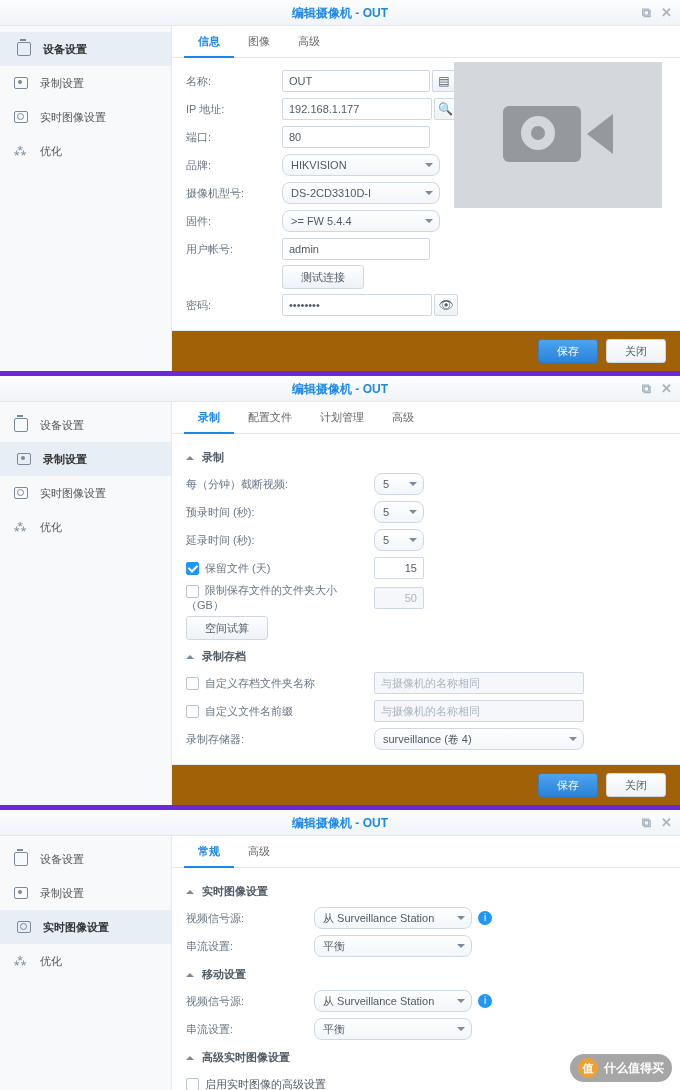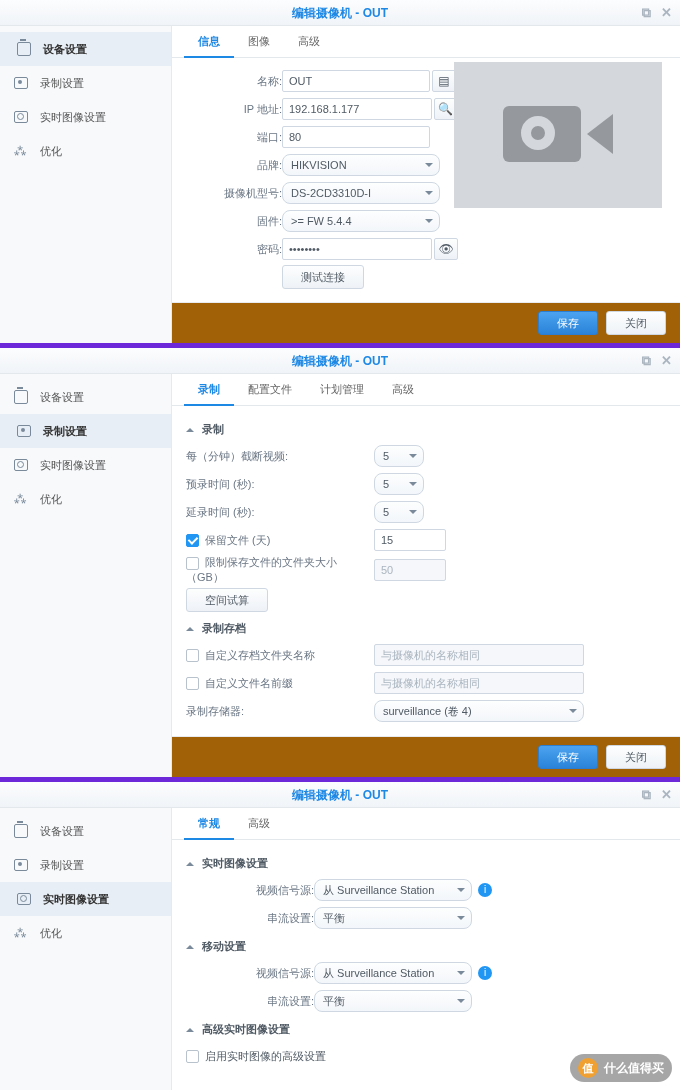--- a/index.html
+++ b/index.html
@@ -19,27 +19,27 @@
     .icon-live::before{content:"";position:absolute;width:12px;height:10px;border:1.5px solid #7a8a9a;border-radius:2px;top:1px;left:0;}
     .icon-live::after{content:"";position:absolute;width:5px;height:5px;border:1.5px solid #7a8a9a;border-radius:50%;top:3px;left:3px;}
     .icon-opt::before{content:"⁂";position:absolute;color:#7a8a9a;font-size:11px;top:-2px;left:0;}
     .content { flex: 1; background: #fff; display: flex; flex-direction: column;}
     .tabs { display: flex; border-bottom: 1px solid #e3e8ed; padding-left: 12px;}
     .tab { padding: 8px 14px; font-size: 11px; color: #666; cursor: pointer; position: relative;}
     .tab.active { color: #1e88e5; font-weight: bold;}
     .tab.active::after{content:"";position:absolute;left:0;right:0;bottom:-1px;height:2px;background:#1e88e5;}
     .form { padding: 10px 14px; flex: 1; }
     .row { display: flex; align-items: center; min-height: 26px; margin-bottom: 2px;}
-    .row .label { width: 96px; color: #6a7684; flex-shrink: 0; text-align: right;}
+    .row .label { width: 96px; color: #6a7684; flex-shrink: 0;}
     .row .label-wide { width: 188px; color: #6a7684; flex-shrink: 0;}
     .input-group{display:flex;gap:2px;}
     .input { border:1px solid #cfd8e2; background:#fff; height:22px; line-height:20px; padding:0 6px; font-size:11px; color:#505a64; border-radius:2px;}
     .input.w160{width:148px;}
     .input.w130{width:150px;}
-    .input.w52{width:72px;}
+    .input.w52{width:50px;text-align:right;}
     .input.readonly{background:#f5f7fa;color:#aab5c0;}
     .icon-btn{width:24px;height:22px;border:1px solid #cfd8e2;background:linear-gradient(#fdfefe,#eef2f7);display:flex;align-items:center;justify-content:center;border-radius:2px;cursor:pointer;font-size:12px;}
     .select{position:relative;border:1px solid #cfd8e2;background:linear-gradient(#fdfefe,#f3f6fa);height:22px;line-height:20px;padding:0 18px 0 8px;font-size:11px;border-radius:8px;cursor:pointer;}
     .select::after{content:"";position:absolute;right:6px;top:8px;border:4px solid transparent;border-top-color:#7a8a9a;}
     .select.w160{width:158px;}
     .select.w52{width:50px;}
     .select.w210{width:210px;}
     .checkbox{width:13px;height:13px;border:1px solid #b8c2cd;border-radius:2px;display:inline-block;vertical-align:middle;margin-right:6px;position:relative;flex-shrink:0;}
     .checkbox.checked{background:#2196f3;border-color:#2196f3;}
     .checkbox.checked::after{content:"";position:absolute;left:3px;top:0px;width:4px;height:7px;border:solid #fff;border-width:0 2px 2px 0;transform:rotate(45deg);}
@@ -126,29 +126,33 @@
           </div>
         <div class="row">
             <span class="label">摄像机型号:</span>
           <div class="select w160">DS-2CD3310D-I</div>
           </div>
         <div class="row">
             <span class="label">固件:</span>
           <div class="select w160">&gt;= FW 5.4.4</div>
           </div>
         <div class="row">
+            <span class="label">用户帐号:</span>
+          <div class="input w160">admin</div>
+          </div>
+        <div class="row">
+            <span class="label"></span>
+          <button class="btn">测试连接</button>
+          </div>
+        <div class="row">
             <span class="label">密码:</span>
           <div class="input-group">
               <div class="input w130">••••••••</div>
               <div class="icon-btn">👁</div>
             </div>
-          </div>
-        <div class="row">
-            <span class="label"></span>
-          <button class="btn">测试连接</button>
           </div>
       </div>
       <div class="footer">
         <button class="btn primary">保存</button>
         <button class="btn">关闭</button>
       </div>
     </div>
   </div>
 </div>
 

